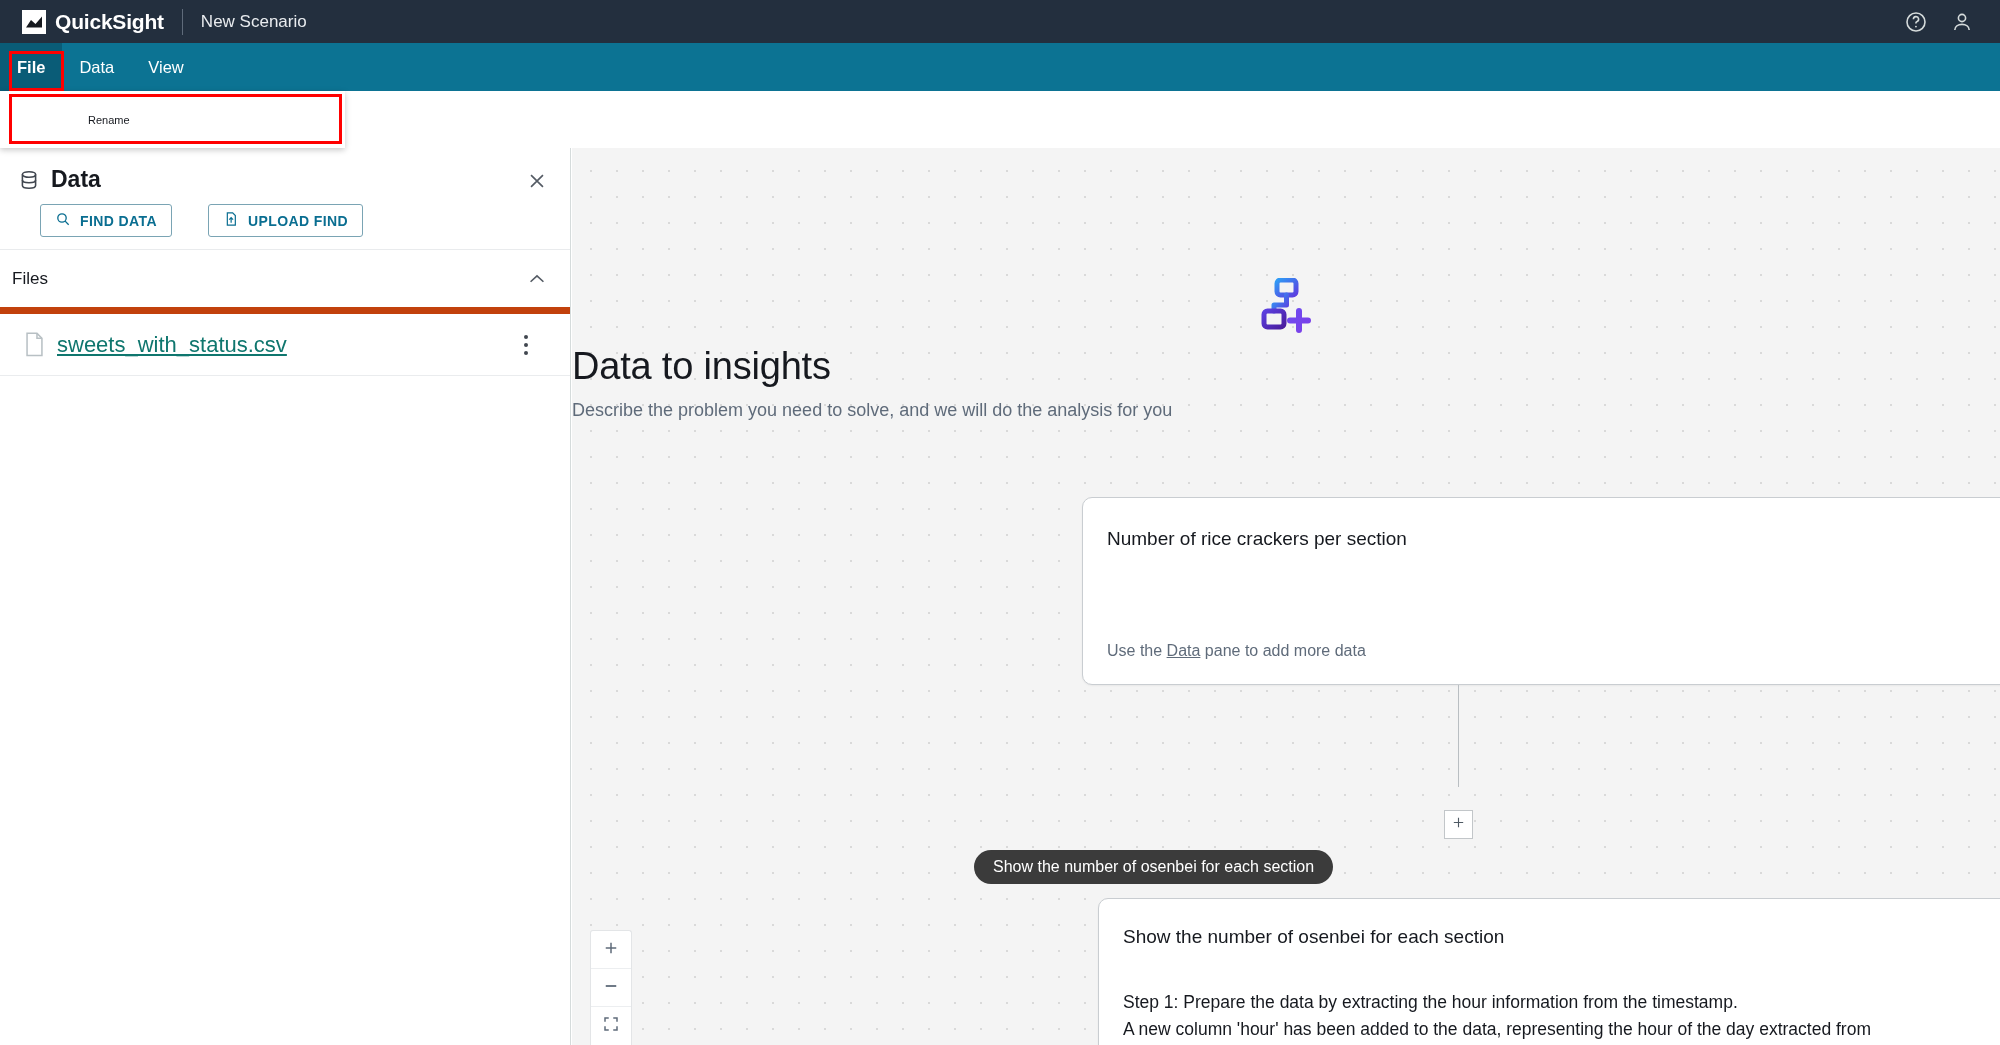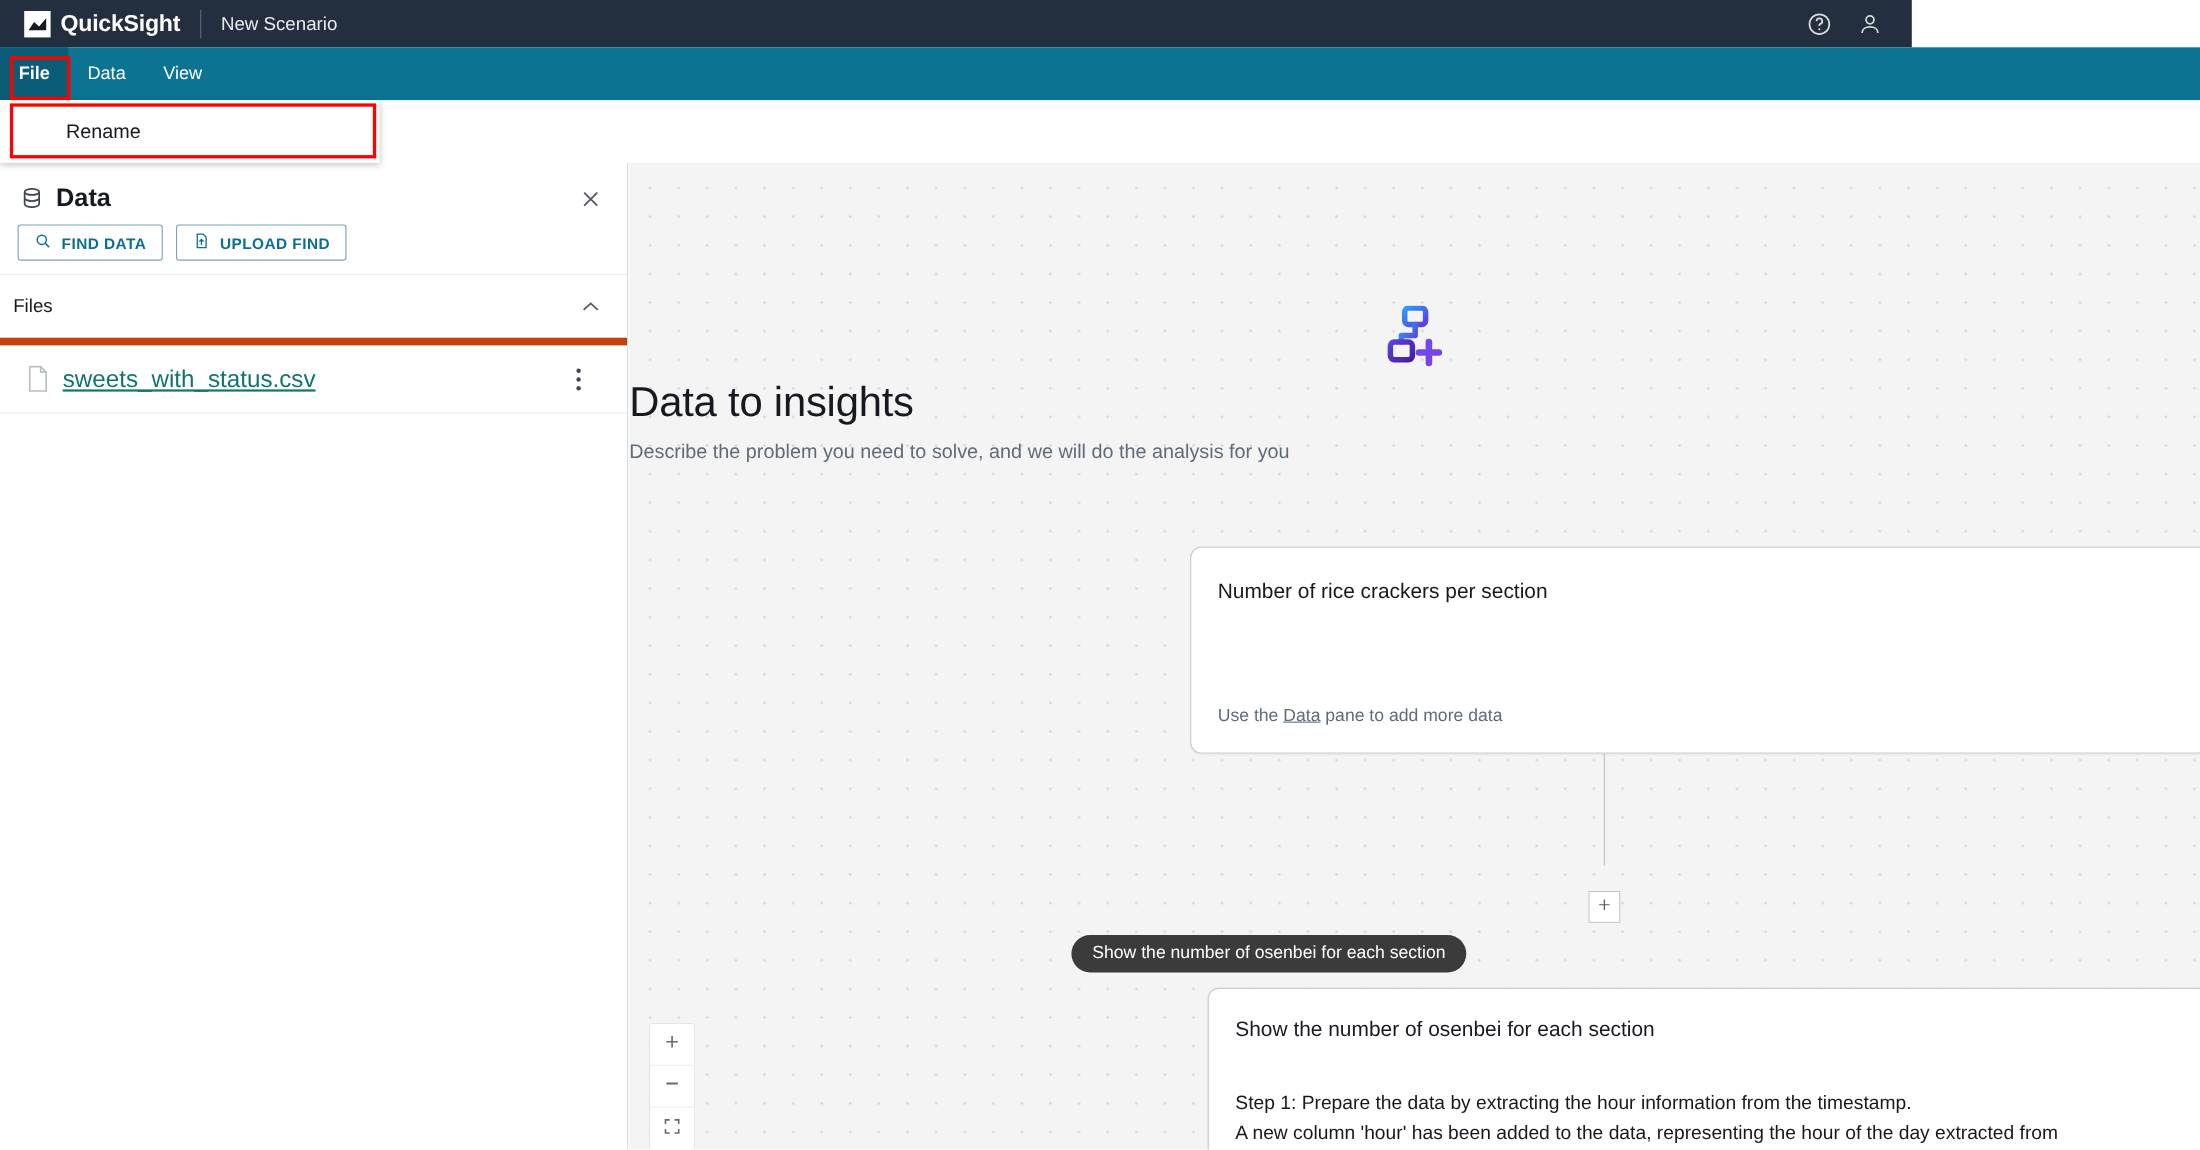--- a/index.html
+++ b/index.html
@@ -7,21 +7,21 @@
     width: 2000px; height: 1045px;
     overflow: hidden;
     background: #ffffff;
     font-family: "Liberation Sans", sans-serif;
     -webkit-font-smoothing: antialiased;
   }
 
   
   #app-bar {
     position: absolute; top: 0; left: 0;
-    width: 1738px; height: 43px;
+    width: 2000px; height: 43px;
     background: #232f3e;
     display: flex; align-items: center;
   }
   #brand { display: flex; align-items: center; margin-left: 22px; }
   #brand-logo {
     width: 24px; height: 24px;
     background: #ffffff;
     display: flex; align-items: center; justify-content: center;
     margin-right: 9px;
   }
@@ -65,22 +65,22 @@
     position: absolute; top: 91px; left: 0;
     width: 345px; height: 57px;
     background: #ffffff;
     box-shadow: 0 2px 6px rgba(0,0,0,.22);
     z-index: 30;
     display: flex; align-items: center;
   }
   #file-menu .dd-item {
     width: 100%; height: 100%;
     display: flex; align-items: center;
-    padding-left: 60px;
-    font-size: 18px; color: #16191f; cursor: pointer;
+    padding-left: 88px;
+    font-size: 11px; color: #16191f; cursor: pointer;
   }
   #file-menu-highlight {
     position: absolute; left: 9px; top: 94px;
     width: 333px; height: 50px;
     border: 3px solid #ff0000; pointer-events: none; z-index: 41;
   }
 
   
   #side-panel {
     position: absolute; top: 148px; left: 0;
@@ -105,21 +105,21 @@
   #panel-buttons {
     display: flex; gap: 12px; padding: 11px 0 0 16px;
   }
   .pbtn {
     display: flex; align-items: center; gap: 9px;
     height: 33px; padding: 0 14px;
     border: 1px solid #7aa4b4; border-radius: 3px;
     background: #ffffff; color: #0a6e91;
     font-size: 14px; font-weight: 700; letter-spacing: .4px;
     font-family: "Liberation Sans", sans-serif;
-    cursor: pointer; white-space: nowrap;
+    cursor: pointer; white-space: nowrap; margin-left: 24px;
   }
   .pbtn svg { width: 16px; height: 16px; }
 
   #files-section-head {
     height: 64px; display: flex; align-items: center;
     padding: 0 22px 0 12px; position: relative;
     border-bottom: 7px solid #c2410c;
   }
   #files-label { font-size: 17px; color: #16191f; }
   #files-chevron {

